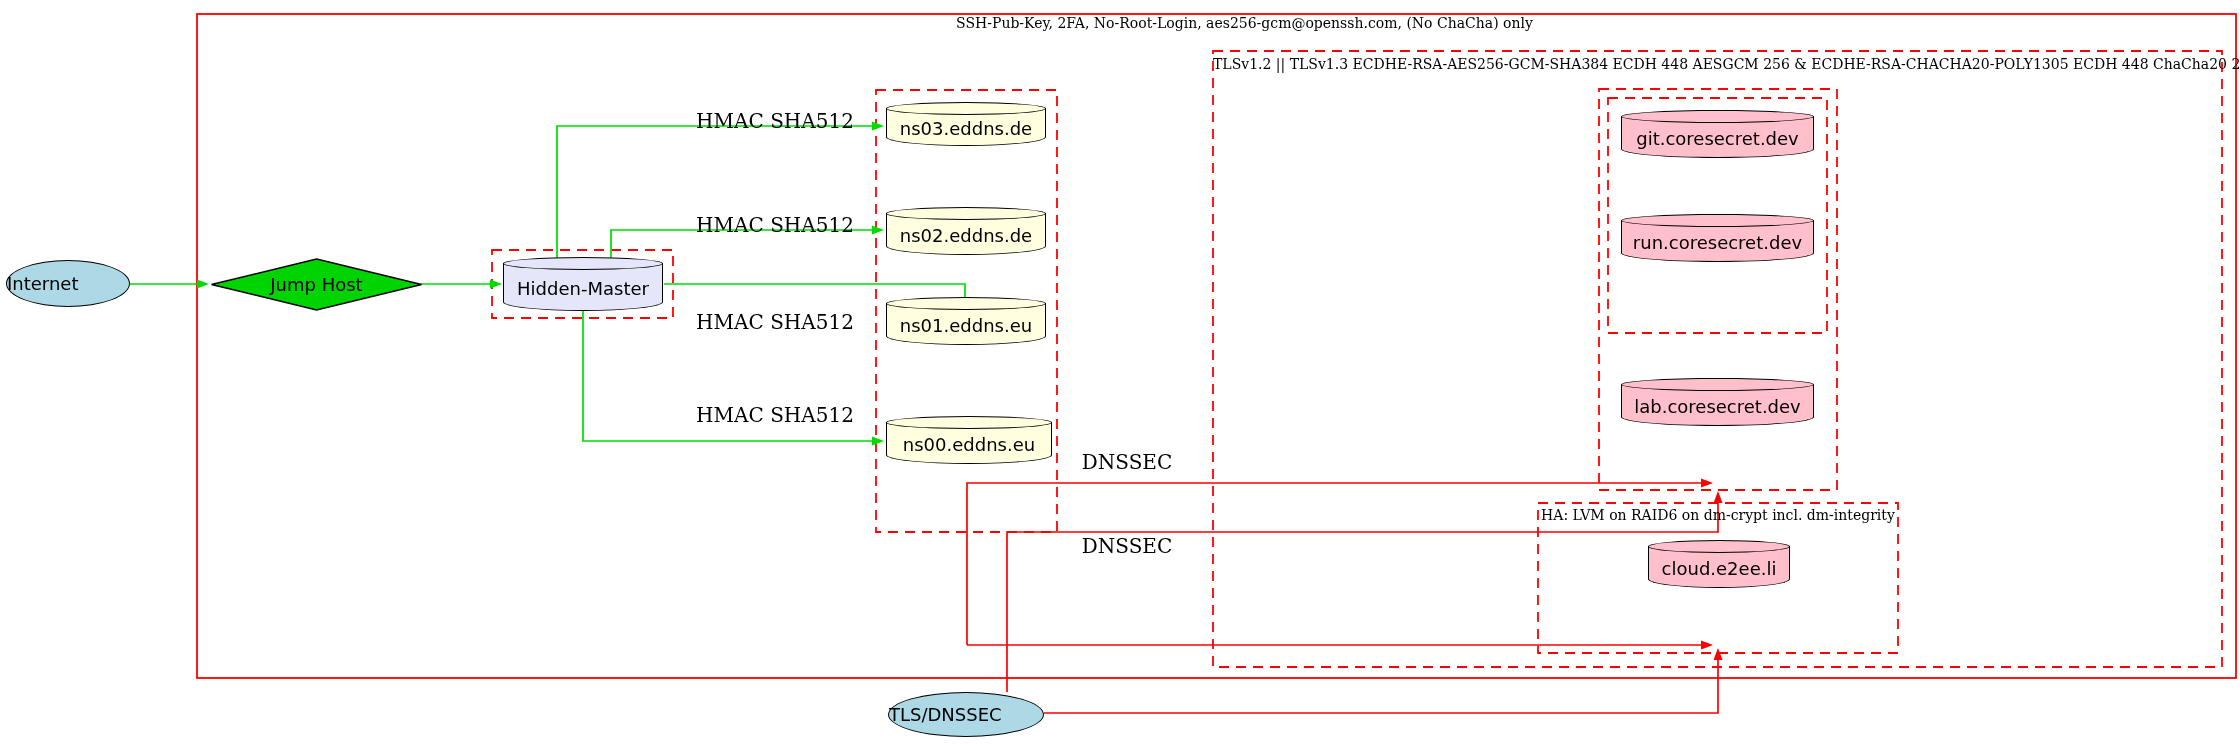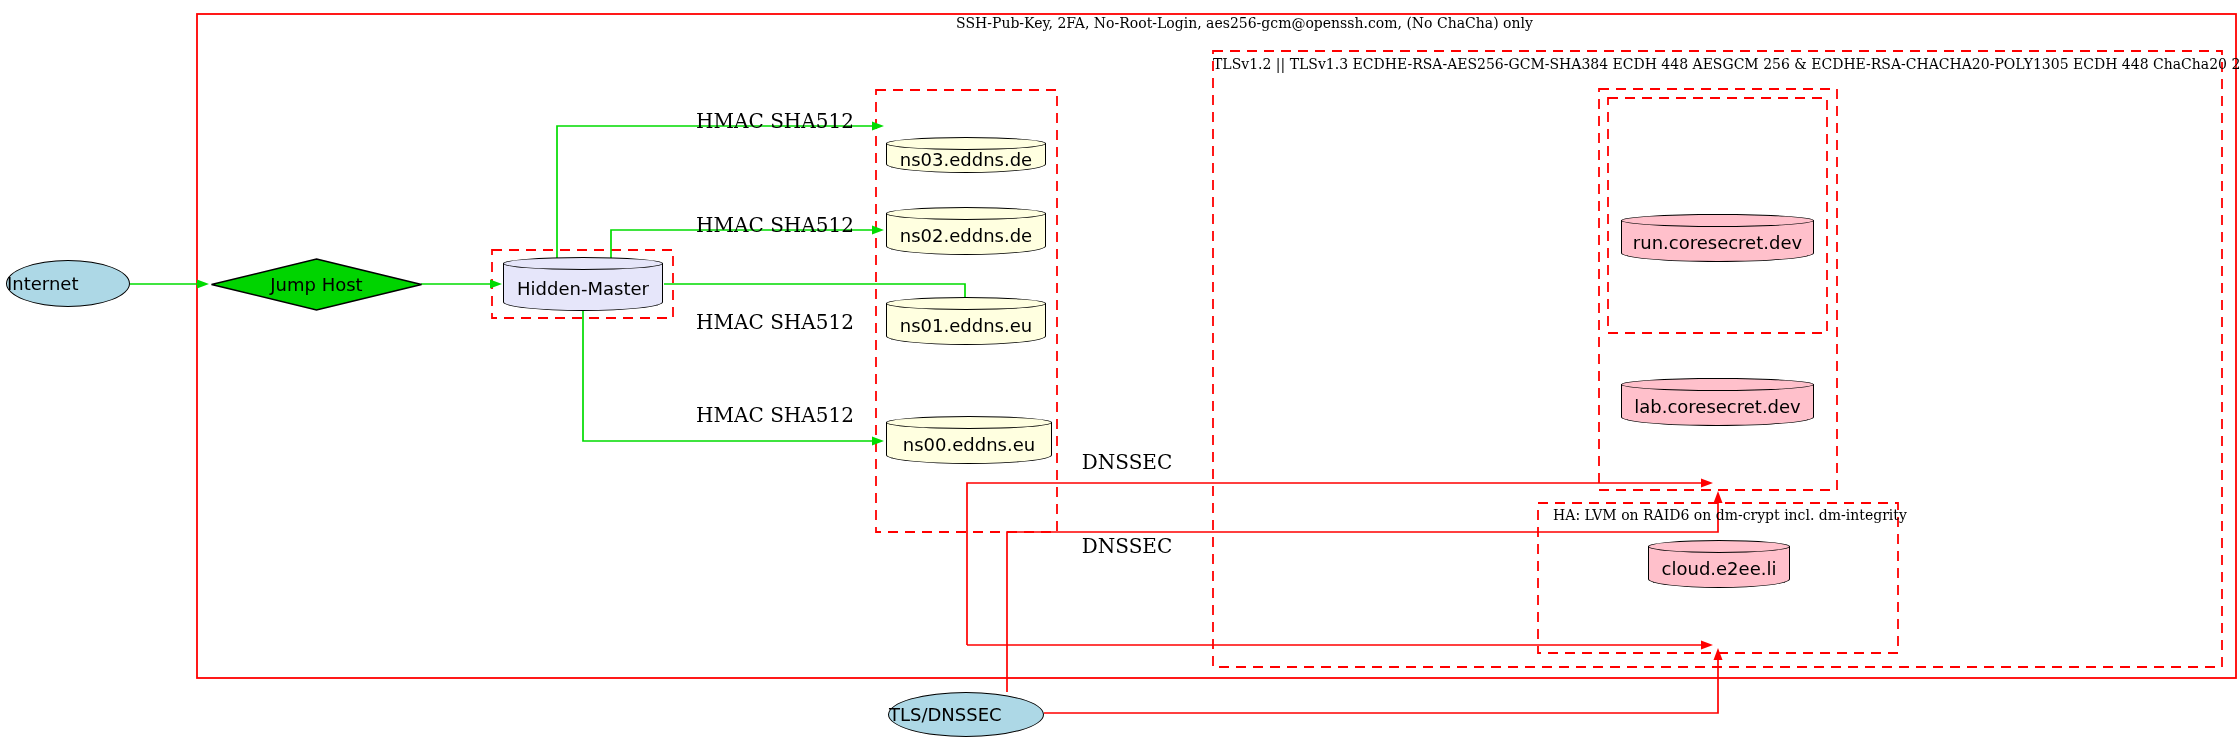--- a/index.html
+++ b/index.html
@@ -91,21 +91,21 @@
       <polygon class="rarrow" points="1713.5,503 1722.5,503 1718,491"></polygon>
     </g>
     <g>
       <path class="redge" d="M1044 713 H1718 V660"></path>
       <polygon class="rarrow" points="1713.5,660 1722.5,660 1718,648"></polygon>
     </g>
   </svg>
 
   <div class="clabel" style="left:197px;top:15px;width:2039px;padding-left:28px;">SSH-Pub-Key, 2FA, No-Root-Login, aes256-gcm@openssh.com, (No ChaCha) only</div>
   <div class="clabel" style="left:1213px;top:56px;width:1009px;">TLSv1.2 || TLSv1.3 ECDHE-RSA-AES256-GCM-SHA384 ECDH 448 AESGCM 256 &amp; ECDHE-RSA-CHACHA20-POLY1305 ECDH 448 ChaCha20 256</div>
-  <div class="clabel" style="left:1538px;top:507px;width:360px;padding-left:12px;">HA: LVM on RAID6 on dm-crypt incl. dm-integrity</div>
+  <div class="clabel" style="left:1538px;top:507px;width:360px;">HA: LVM on RAID6 on dm-crypt incl. dm-integrity</div>
 
   <div class="elabel" style="left:775px;top:121px;">HMAC SHA512</div>
   <div class="elabel" style="left:775px;top:225px;">HMAC SHA512</div>
   <div class="elabel" style="left:775px;top:322px;">HMAC SHA512</div>
   <div class="elabel" style="left:775px;top:415px;">HMAC SHA512</div>
   <div class="elabel" style="left:1127px;top:462px;">DNSSEC</div>
   <div class="elabel" style="left:1127px;top:546px;">DNSSEC</div>
 
   <div class="node ellipse" style="left:6px;top:260px;width:124px;height:47px;background:var(--node-blue);">
     <span class="nlabel">Internet</span>
@@ -120,41 +120,46 @@
     </svg>
     <span class="nlabel">Jump Host</span>
   </div>
 
   <div class="cyl" style="left:503px;top:257px;width:160px;height:54px;--fill:var(--node-lavender);">
     <div class="cyl-top"></div>
     <div class="cyl-body"></div>
     <span class="cyl-label">Hidden-Master</span>
   </div>
 
-  <div class="cyl" style="left:886px;top:102px;width:160px;height:36px;margin-top:35px;--fill:var(--node-yellow);">
+  <div class="cyl" style="left:886px;top:102px;width:160px;height:44px;--fill:var(--node-yellow);">
     <div class="cyl-top"></div>
     <div class="cyl-body"></div>
     <span class="cyl-label">ns03.eddns.de</span>
   </div>
   <div class="cyl" style="left:886px;top:207px;width:160px;height:48px;--fill:var(--node-yellow);">
     <div class="cyl-top"></div>
     <div class="cyl-body"></div>
     <span class="cyl-label">ns02.eddns.de</span>
   </div>
   <div class="cyl" style="left:886px;top:297px;width:160px;height:48px;--fill:var(--node-yellow);">
     <div class="cyl-top"></div>
     <div class="cyl-body"></div>
     <span class="cyl-label">ns01.eddns.eu</span>
   </div>
   <div class="cyl" style="left:886px;top:416px;width:166px;height:48px;--fill:var(--node-yellow);">
     <div class="cyl-top"></div>
     <div class="cyl-body"></div>
     <span class="cyl-label">ns00.eddns.eu</span>
   </div>
 
+  <div class="cyl" style="left:1621px;top:110px;width:193px;height:48px;--fill:var(--node-pink);">
+    <div class="cyl-top"></div>
+    <div class="cyl-body"></div>
+    <span class="cyl-label">git.coresecret.dev</span>
+  </div>
   <div class="cyl" style="left:1621px;top:214px;width:193px;height:48px;--fill:var(--node-pink);">
     <div class="cyl-top"></div>
     <div class="cyl-body"></div>
     <span class="cyl-label">run.coresecret.dev</span>
   </div>
   <div class="cyl" style="left:1621px;top:378px;width:193px;height:48px;--fill:var(--node-pink);">
     <div class="cyl-top"></div>
     <div class="cyl-body"></div>
     <span class="cyl-label">lab.coresecret.dev</span>
   </div>

